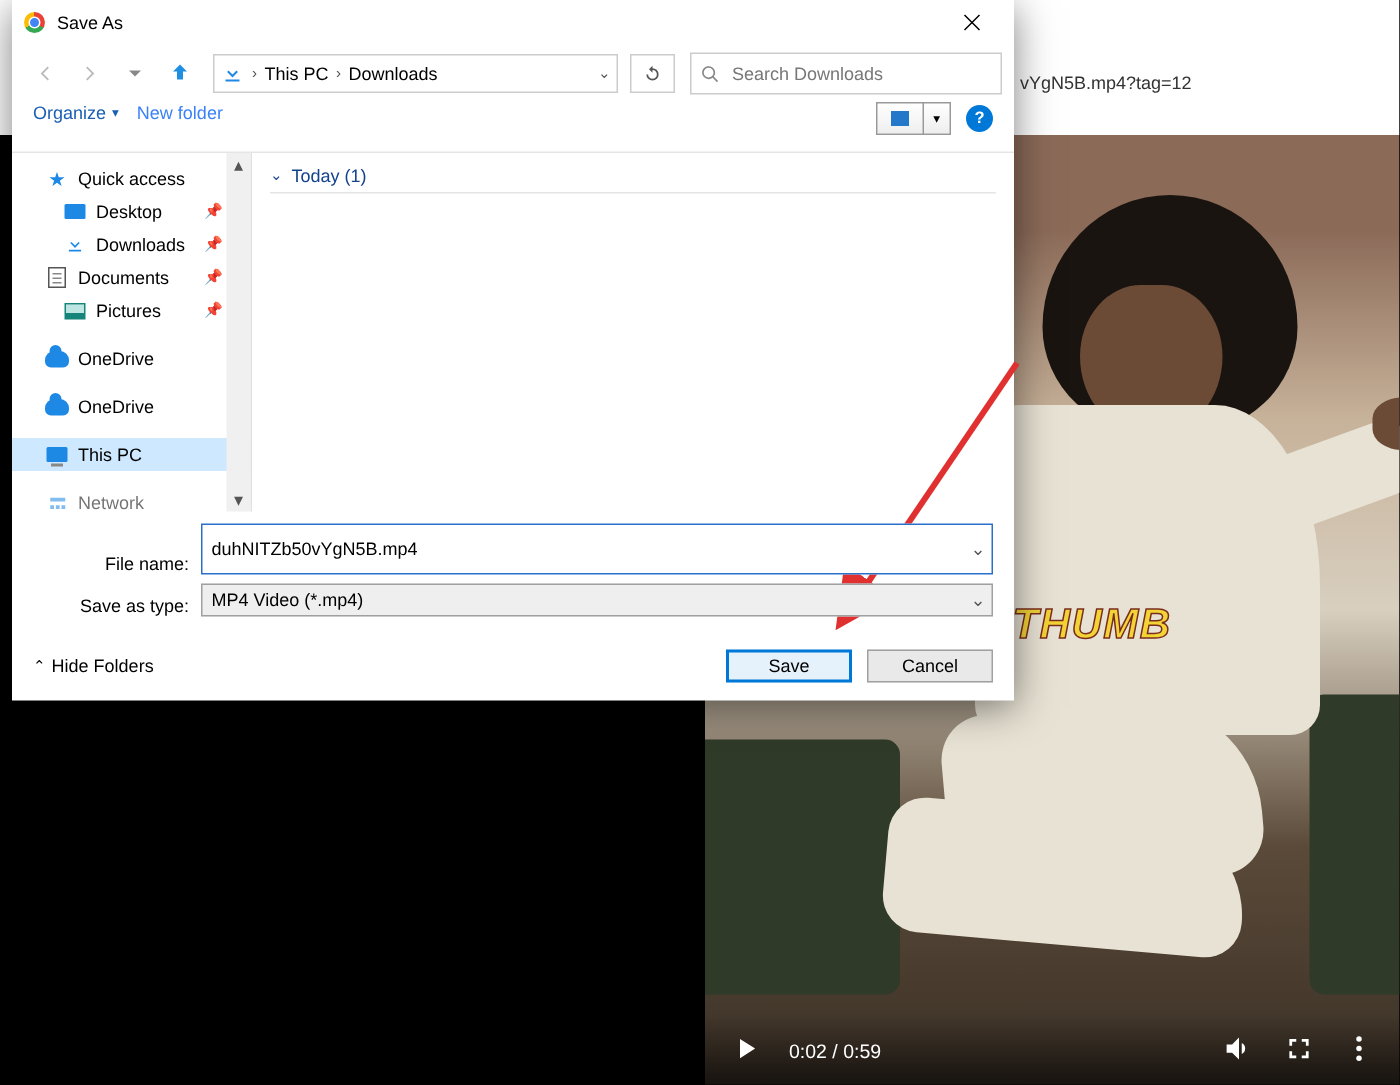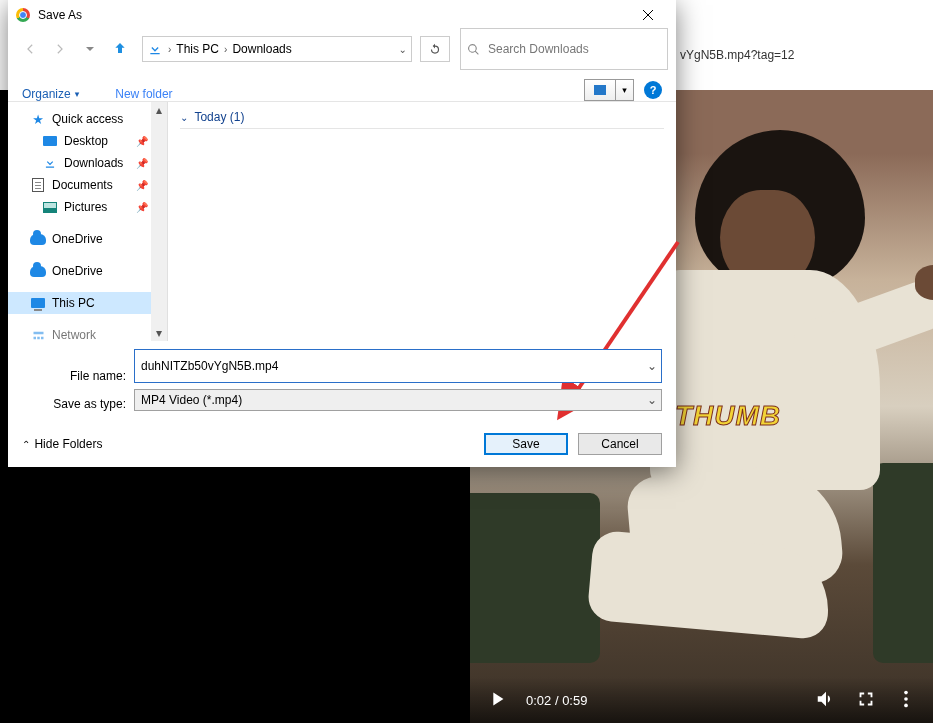--- a/index.html
+++ b/index.html
@@ -33,22 +33,22 @@
   .titlebar .title { font-size:12px; }
   .titlebar .close { margin-left:auto; width:40px; height:30px; display:flex; align-items:center; justify-content:center; }
   .navrow { height:38px; display:flex; align-items:center; padding:0 8px; gap:2px; }
   .navbtn { width:28px; height:26px; display:flex; align-items:center; justify-content:center; color:#888; }
   .navbtn.up svg { fill:#1e8fe1; }
   .breadcrumb { flex:0 0 270px; height:26px; border:1px solid #ccc; display:flex; align-items:center; padding:0 4px; gap:2px; margin-left:6px; }
   .crumb-sep { color:#555; font-size:10px; padding:0 3px; }
   .crumb { font-size:12px; }
   .crumb-right { margin-left:auto; display:flex; align-items:center; }
   .refresh { width:30px; height:26px; border:1px solid #ccc; margin-left:6px; display:flex; align-items:center; justify-content:center; }
-  .searchbox { flex:1; height:42px; border:1px solid #ccc; margin-left:8px; display:flex; align-items:center; padding:0 6px; color:#777; gap:8px; }
-  .toolbar { height:34px; display:flex; align-items:flex-end; padding:0 14px; border-bottom:1px solid #e5e5e5; gap:36px; }
+  .searchbox { flex:1; height:28px; border:1px solid #ccc; margin-left:8px; display:flex; align-items:center; padding:0 6px; color:#777; gap:8px; }
+  .toolbar { height:34px; display:flex; align-items:flex-start; padding:0 14px; border-bottom:1px solid #e5e5e5; gap:12px; }
   .toolbar .organize { color:#1a5fb4; display:flex; align-items:center; gap:4px; }
   .toolbar .newfolder { color:#3b82f6; }
   .toolbar .right { margin-left:auto; display:flex; align-items:center; gap:10px; }
   .viewbtn { width:32px; height:22px; border:1px solid #999; display:flex; align-items:center; justify-content:center; background:linear-gradient(#fff,#eee); position:relative; }
   .viewbtn .mini { width:12px; height:10px; background:#2478c9; }
   .viewdd { width:18px; height:22px; border:1px solid #999; border-left:none; display:flex; align-items:center; justify-content:center; background:linear-gradient(#fff,#eee); }
   .help { width:18px; height:18px; border-radius:50%; background:#0078d7; color:#fff; display:flex; align-items:center; justify-content:center; font-size:11px; font-weight:bold; }
   .body { flex:1; display:flex; min-height:0; }
   .sidebar { width:160px; border-right:1px solid #e0e0e0; position:relative; padding-top:6px; }
   .sidebar-scroll { position:absolute; right:0; top:0; bottom:0; width:16px; background:#f0f0f0; }

